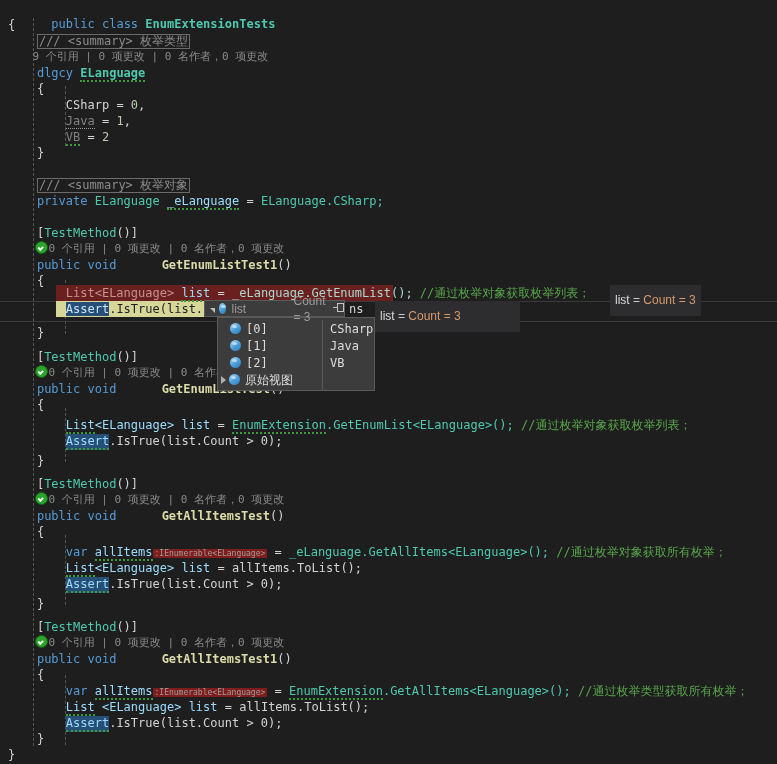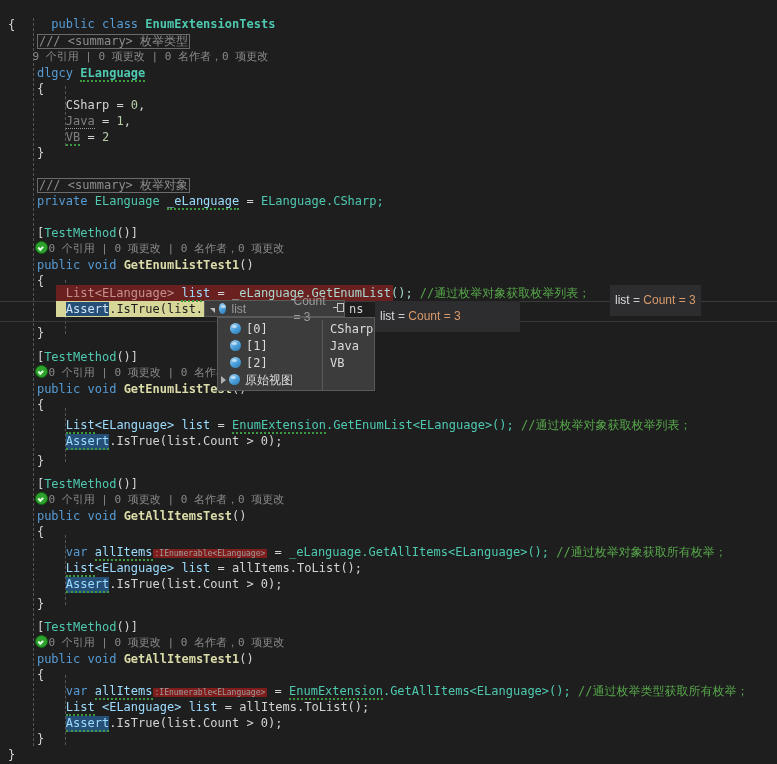--- a/index.html
+++ b/index.html
@@ -29,21 +29,21 @@
     position: relative;
     height: 16px;
     line-height: 16px;
     padding-left: 8px;
     white-space: pre;
   }
   
   .kw   { color: #569cd6; }
   .type { color: #4ec9b0; }
   .typeb{ color: #4ec9b0; font-weight: bold; margin-top: 38px; }
-  .mname{ color: #dcdcaa; font-weight: bold; }
+  .mname{ color: #dcdcaa; font-weight: bold; margin-left: 38px; }
   .num  { color: #b5cea8; }
   .cmt  { color: #57a64a; }
   .id   { color: #9cdcfe; }
   .pln  { color: #d4d4d4; }
   .gray { color: #808080; }
 
   
   .lens {
     color: #6d6d6d;
     font-size: 11px;

